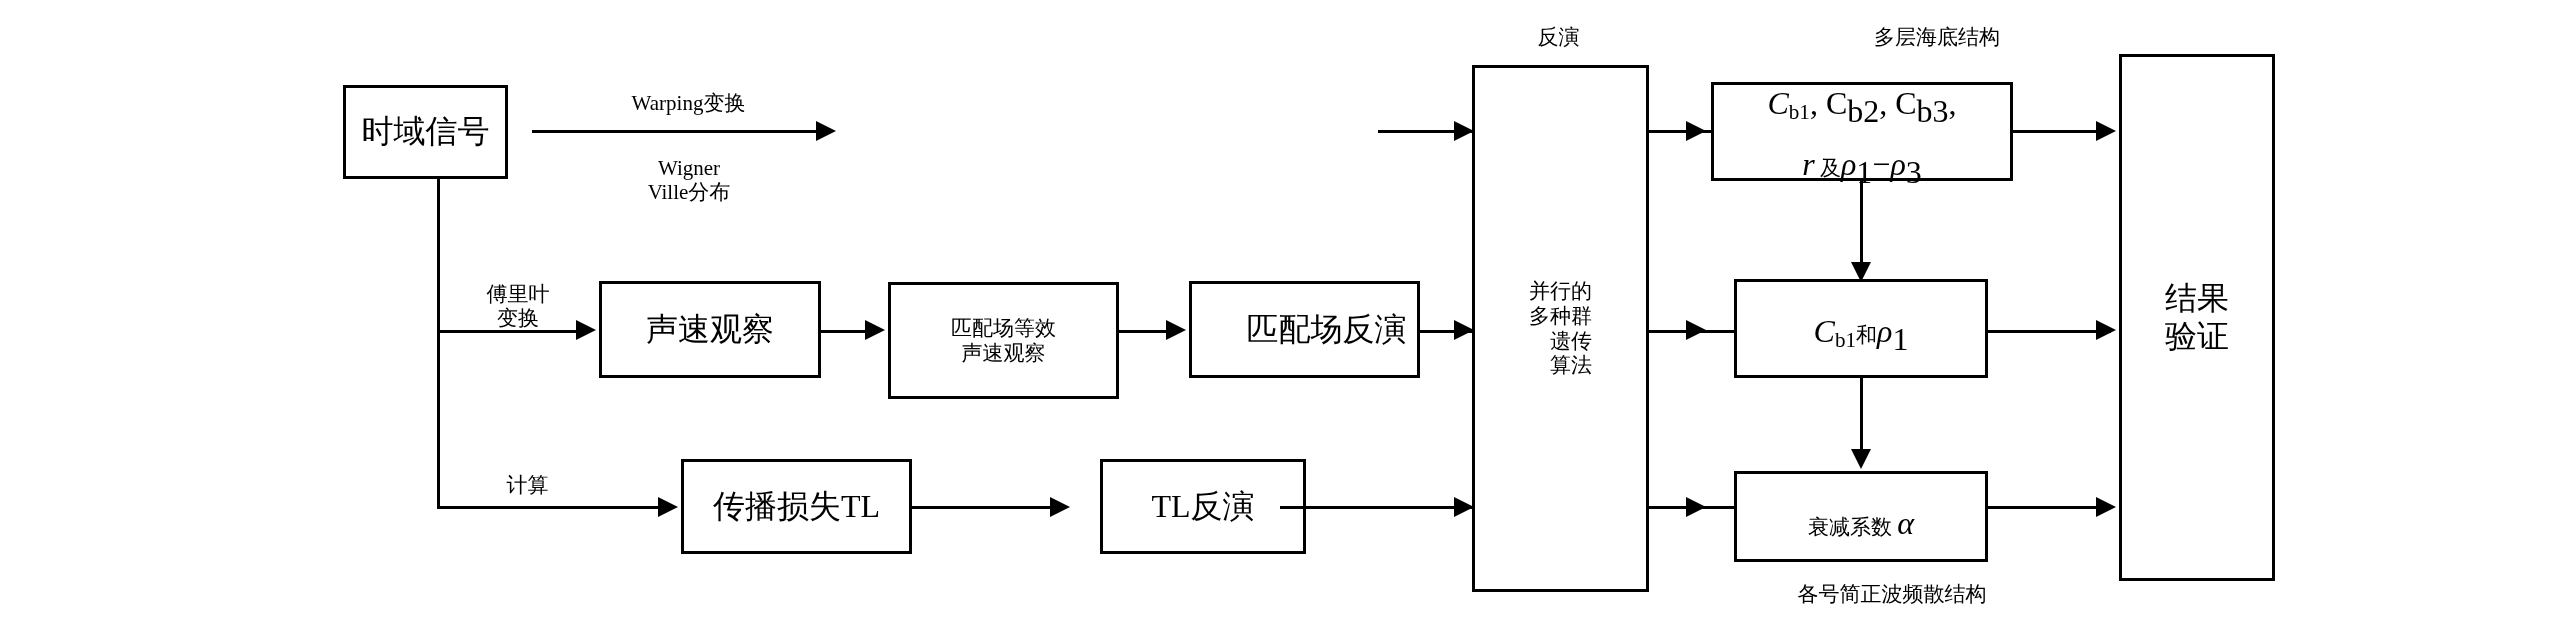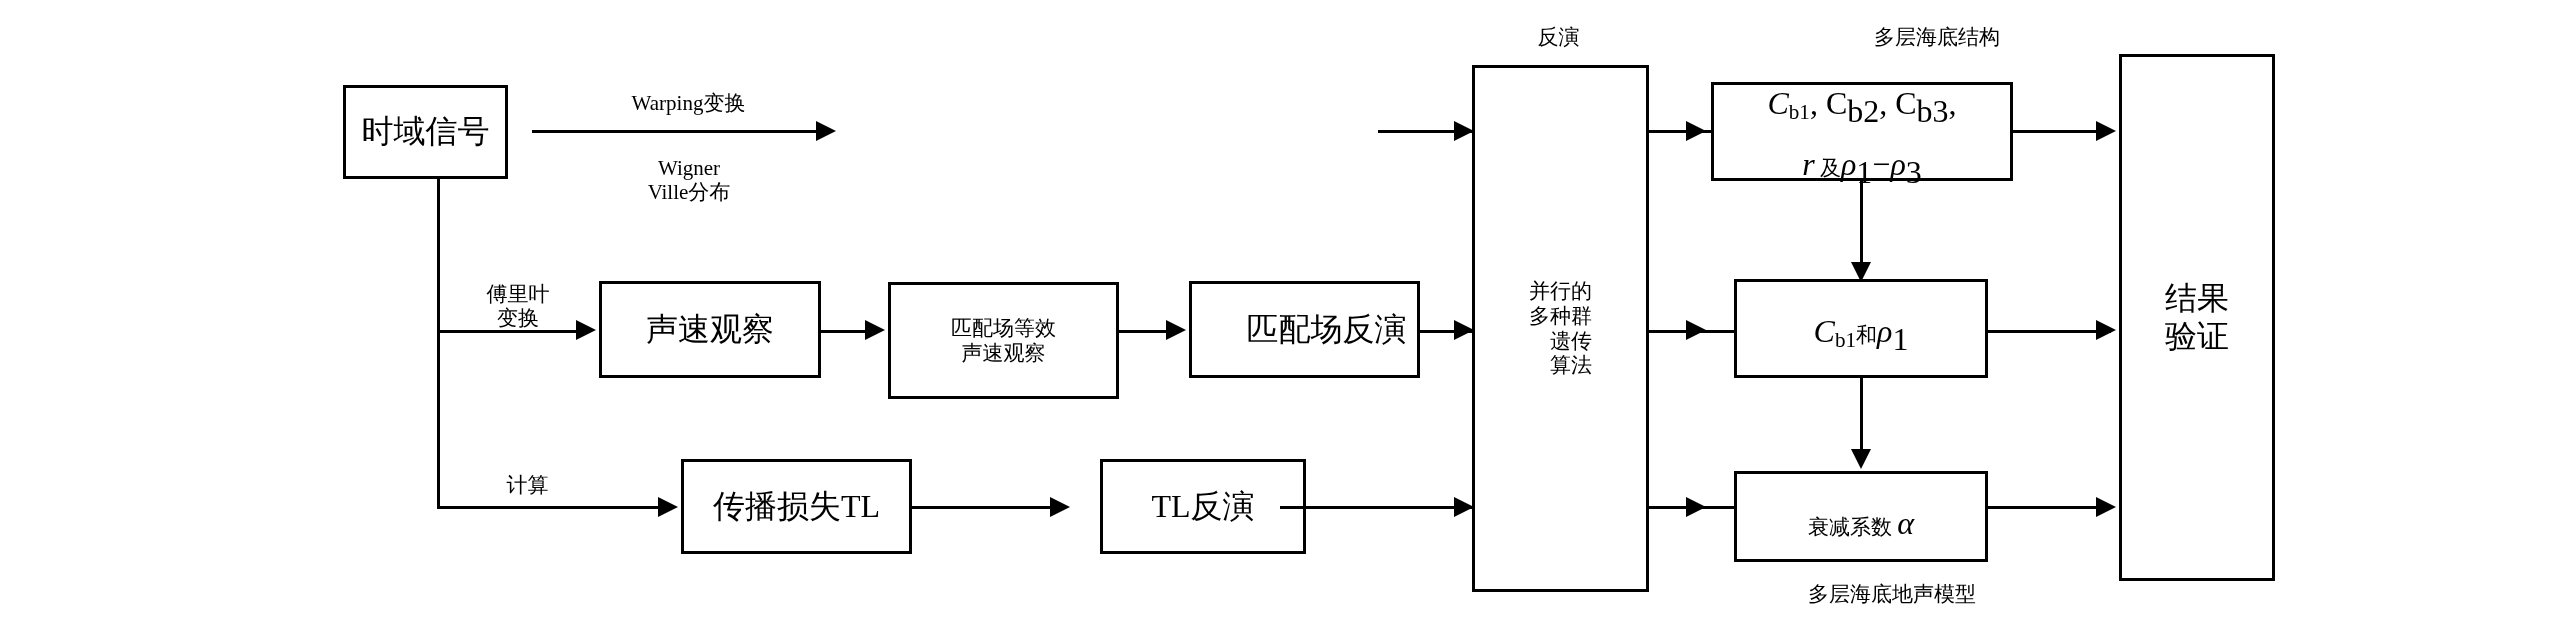--- a/index.html
+++ b/index.html
@@ -163,21 +163,21 @@
 
   <div class="edge-v" style="left:1860px;top:377px;height:86px;"></div>
   <div class="arrow-d" style="left:1851px;top:449px;"></div>
 
   <div class="box" style="left:1734px;top:471px;width:254px;height:91px;">
     <span>
       <span class="f-cjk">衰减系数 </span><span class="f-math">α</span>
     </span>
   </div>
 
-  <div class="cap f-cjk" style="left:1715px;top:571px;width:354px;">多层海底地声模型</div>
+  <div class="cap f-cjk" style="left:1715px;top:571px;width:354px;">各号简正波频散结构</div>
 
   <div class="edge-h" style="left:1988px;top:506px;width:123px;"></div>
   <div class="arrow-r" style="left:2096px;top:497px;"></div>
 
   <div class="box f-cjk-lg vstack" style="left:2119px;top:54px;width:156px;height:527px;">结果
 验证</div>
 
 </div>
 
 

